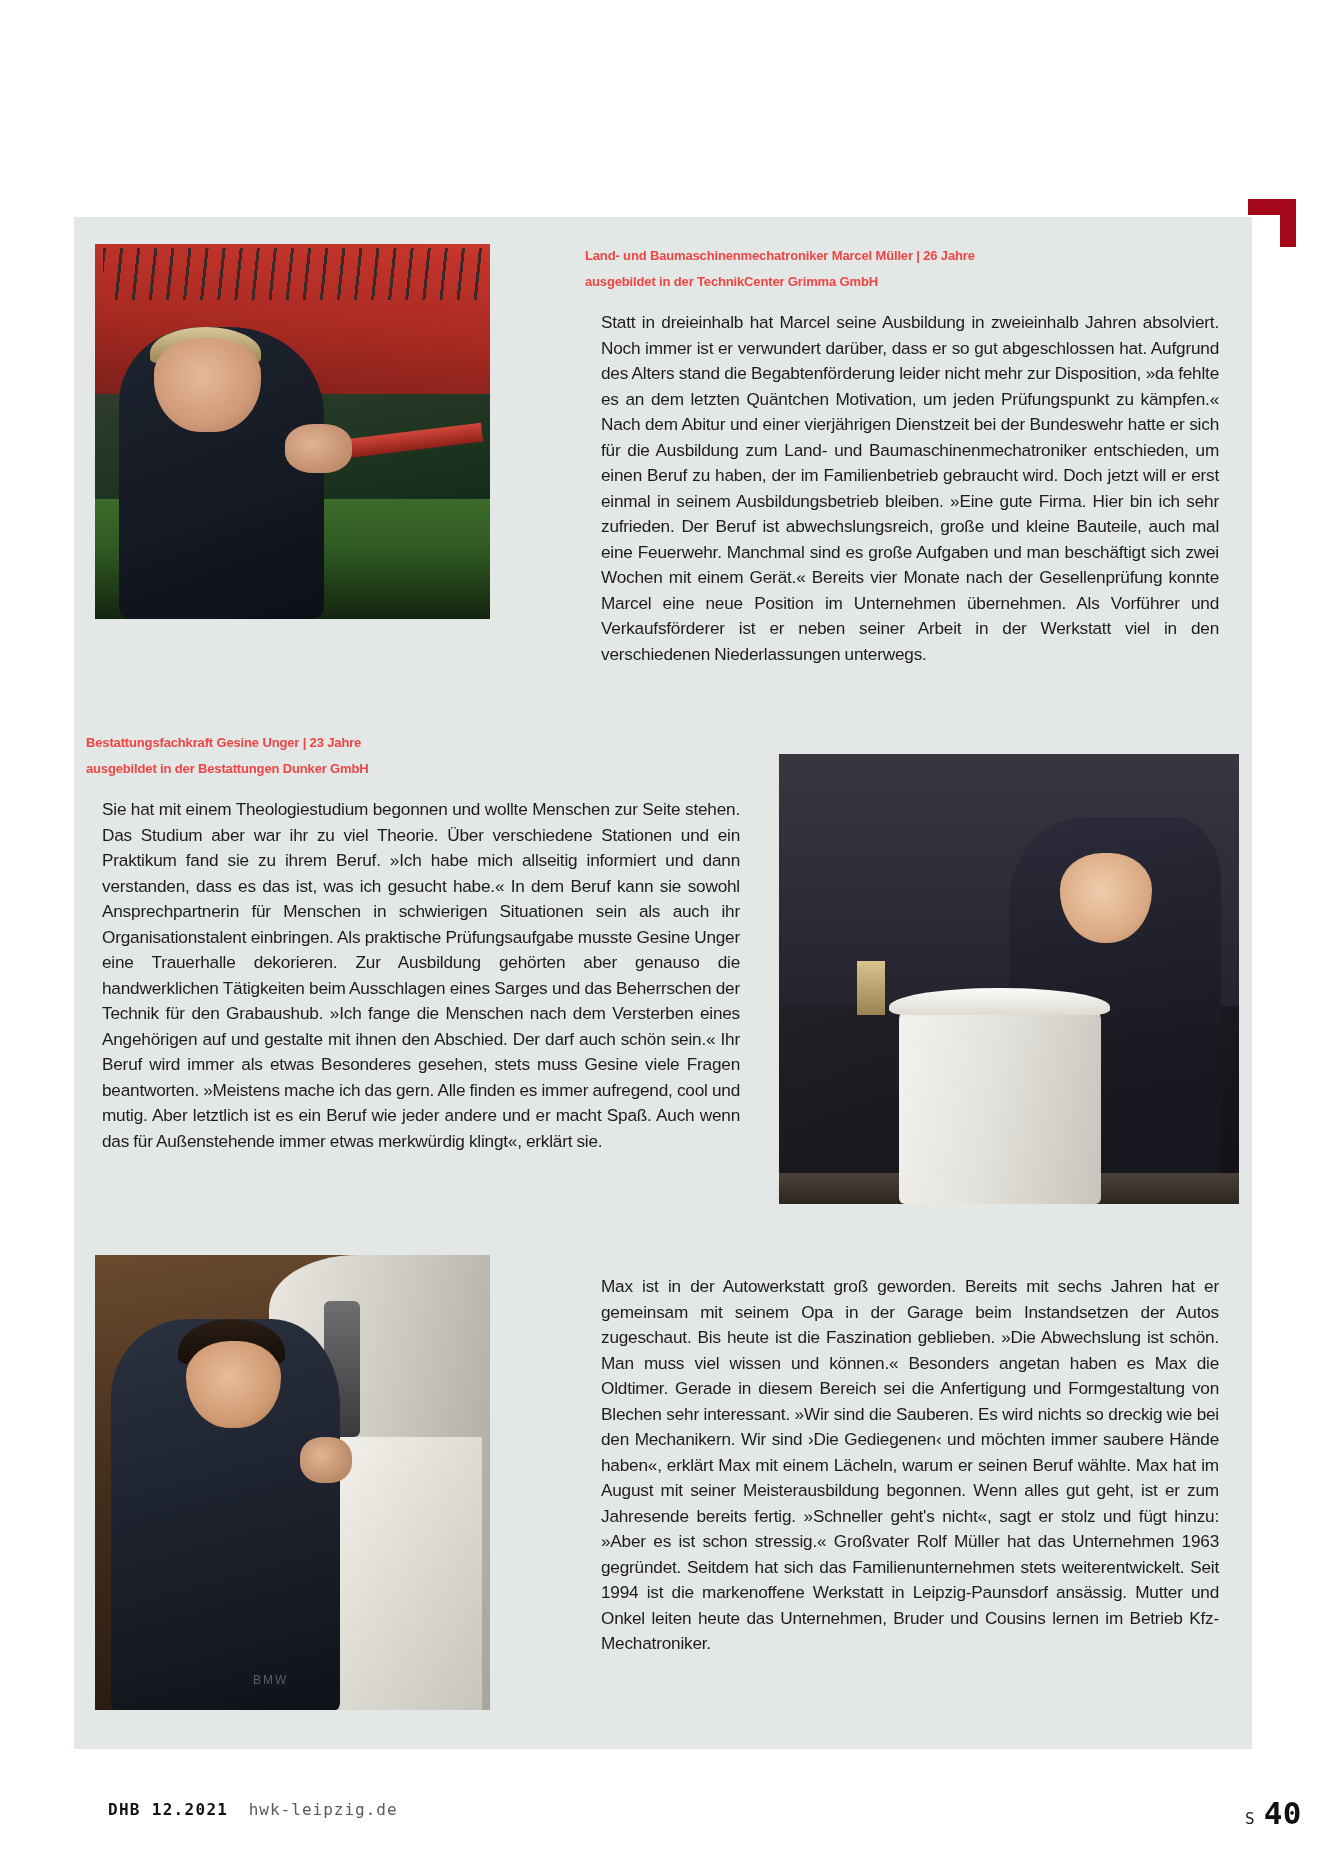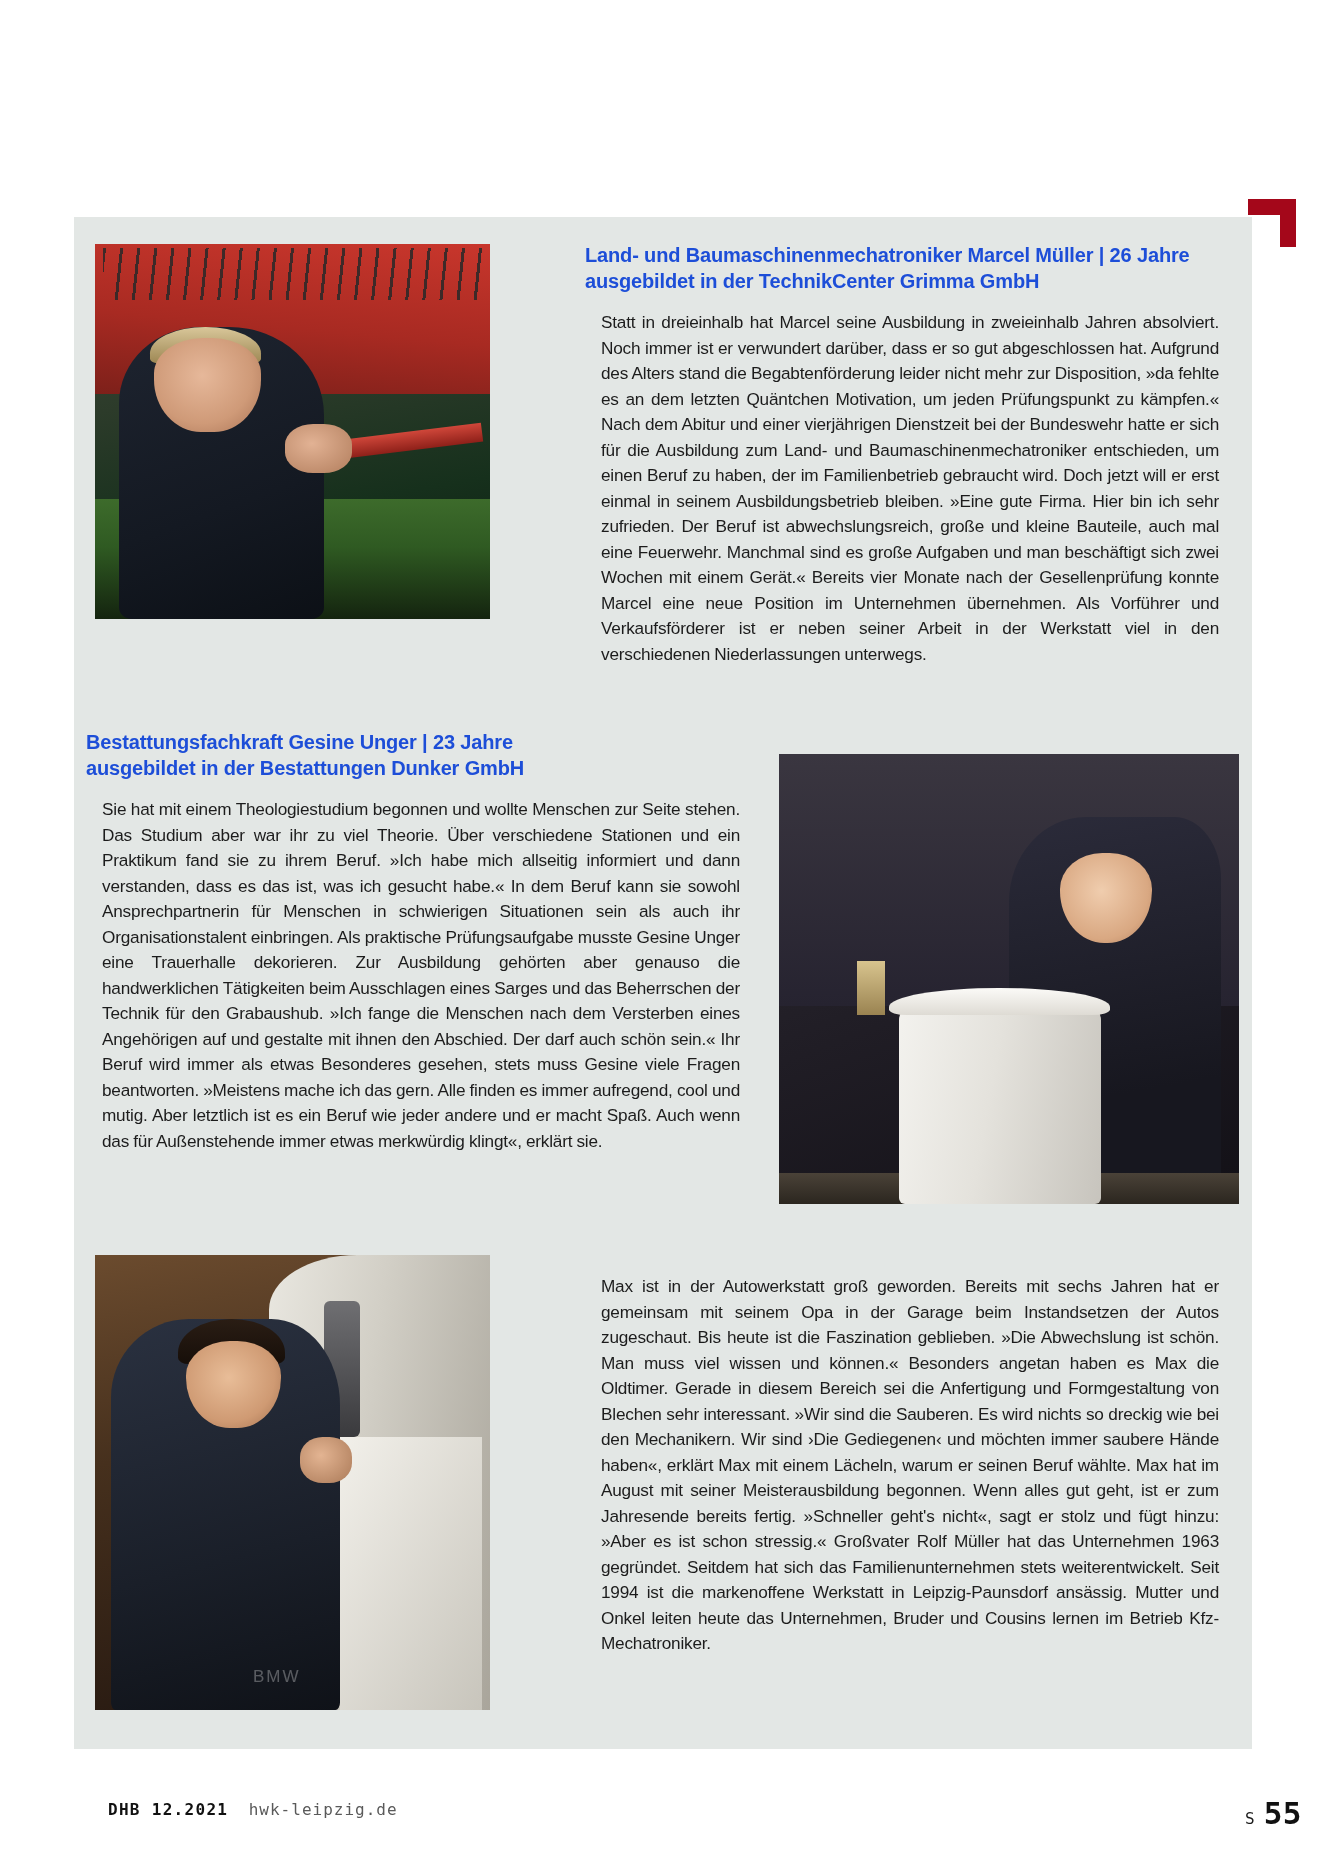--- a/index.html
+++ b/index.html
@@ -88,23 +88,23 @@
     position: absolute;
     right: 0; top: 0;
     width: 16px; height: 48px;
     background: #a4071a;
   }
 
   
   .art-head {
     font-family: "Liberation Sans", sans-serif;
     font-weight: bold;
-    font-size: 20px;
+    font-size: 13px;
     line-height: 25.5px;
-    color: #1d4ed8;
+    color: #ef4444;
     letter-spacing: -0.15px;
     margin: 0 0 0 0;
   }
   .art-body {
     font-family: "Liberation Sans", sans-serif;
     font-size: 17.2px;
     line-height: 25.5px;
     color: #1c1c1c;
     letter-spacing: -0.2px;
     margin: 16px;
@@ -336,21 +336,21 @@
     border-radius: 44%;
   }
   .a3-tool {
     position: absolute; left: 58%; top: 10%; width: 9%; height: 30%;
     background: linear-gradient(180deg, #6f6f72, #3a3a3d);
     border-radius: 6px;
   }
   .a3-watermark {
     position: absolute; left: 40%; bottom: 5%;
     font-family: "Liberation Sans", sans-serif;
-    font-size: 17px;
+    font-size: 12px;
     letter-spacing: 2px;
     color: rgba(255,255,255,0.30);
   }
 </style>
 </head>
 <body>
 
 <div class="page">
 
 
@@ -412,17 +412,17 @@
     <p class="art-body">Max ist in der Autowerkstatt groß geworden. Bereits mit sechs Jahren hat er gemeinsam mit seinem Opa in der Garage beim Instandsetzen der Autos zugeschaut. Bis heute ist die Faszination geblieben. »Die Abwechslung ist schön. Man muss viel wissen und können.« Besonders angetan haben es Max die Oldtimer. Gerade in diesem Bereich sei die Anfertigung und Formgestaltung von Blechen sehr interessant. »Wir sind die Sauberen. Es wird nichts so dreckig wie bei den Mechanikern. Wir sind ›Die Gediegenen‹ und möchten immer saubere Hände haben«, erklärt Max mit einem Lächeln, warum er seinen Beruf wählte. Max hat im August mit seiner Meisterausbildung begonnen. Wenn alles gut geht, ist er zum Jahresende bereits fertig. »Schneller geht's nicht«, sagt er stolz und fügt hinzu: »Aber es ist schon stressig.« Großvater Rolf Müller hat das Unternehmen 1963 gegründet. Seitdem hat sich das Familienunternehmen stets weiterentwickelt. Seit 1994 ist die markenoffene Werkstatt in Leipzig-Paunsdorf ansässig. Mutter und Onkel leiten heute das Unternehmen, Bruder und Cousins lernen im Betrieb Kfz-Mechatroniker.</p>
   </div>
 
   <div class="footer">
     <div class="footer-left">
       <span class="footer-dhb">DHB 12.2021</span>
       <span class="footer-url">hwk-leipzig.de</span>
     </div>
     <div class="footer-right">
       <span class="footer-s">S</span>
-      <span class="footer-pageno">55</span>
+      <span class="footer-pageno">40</span>
     </div>
   </div>
 
 </div>
 
 </body></html>

